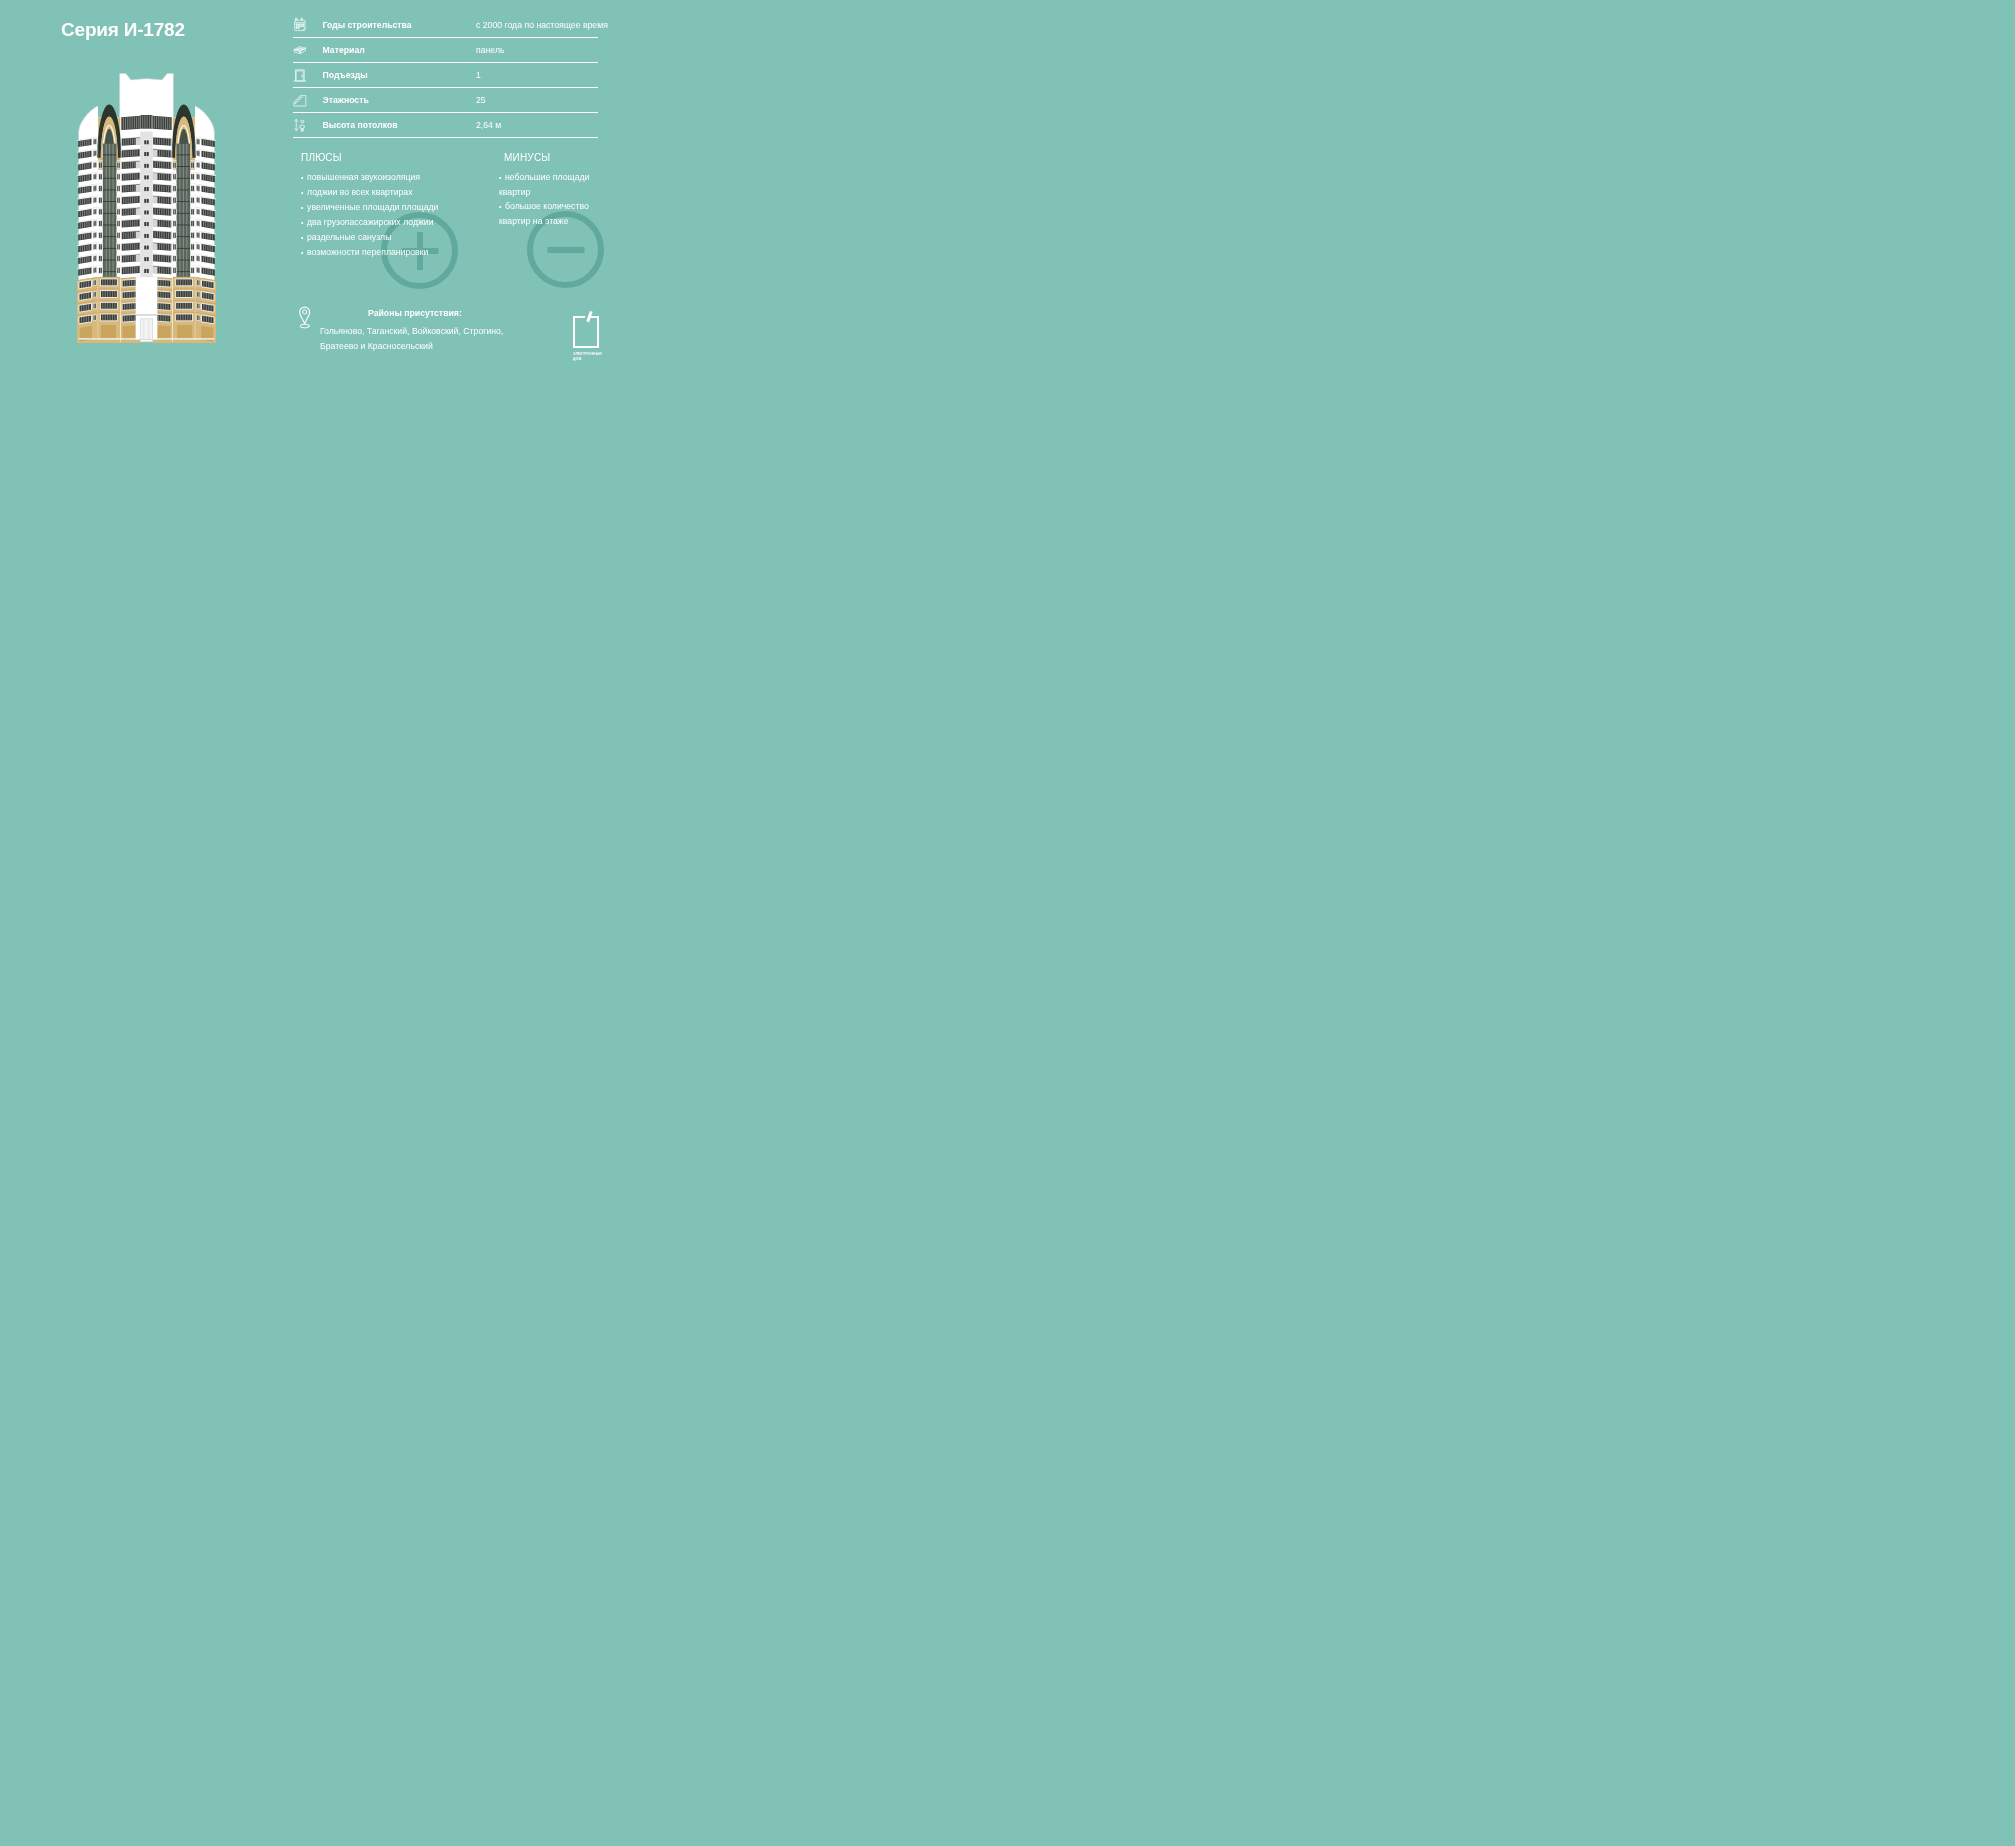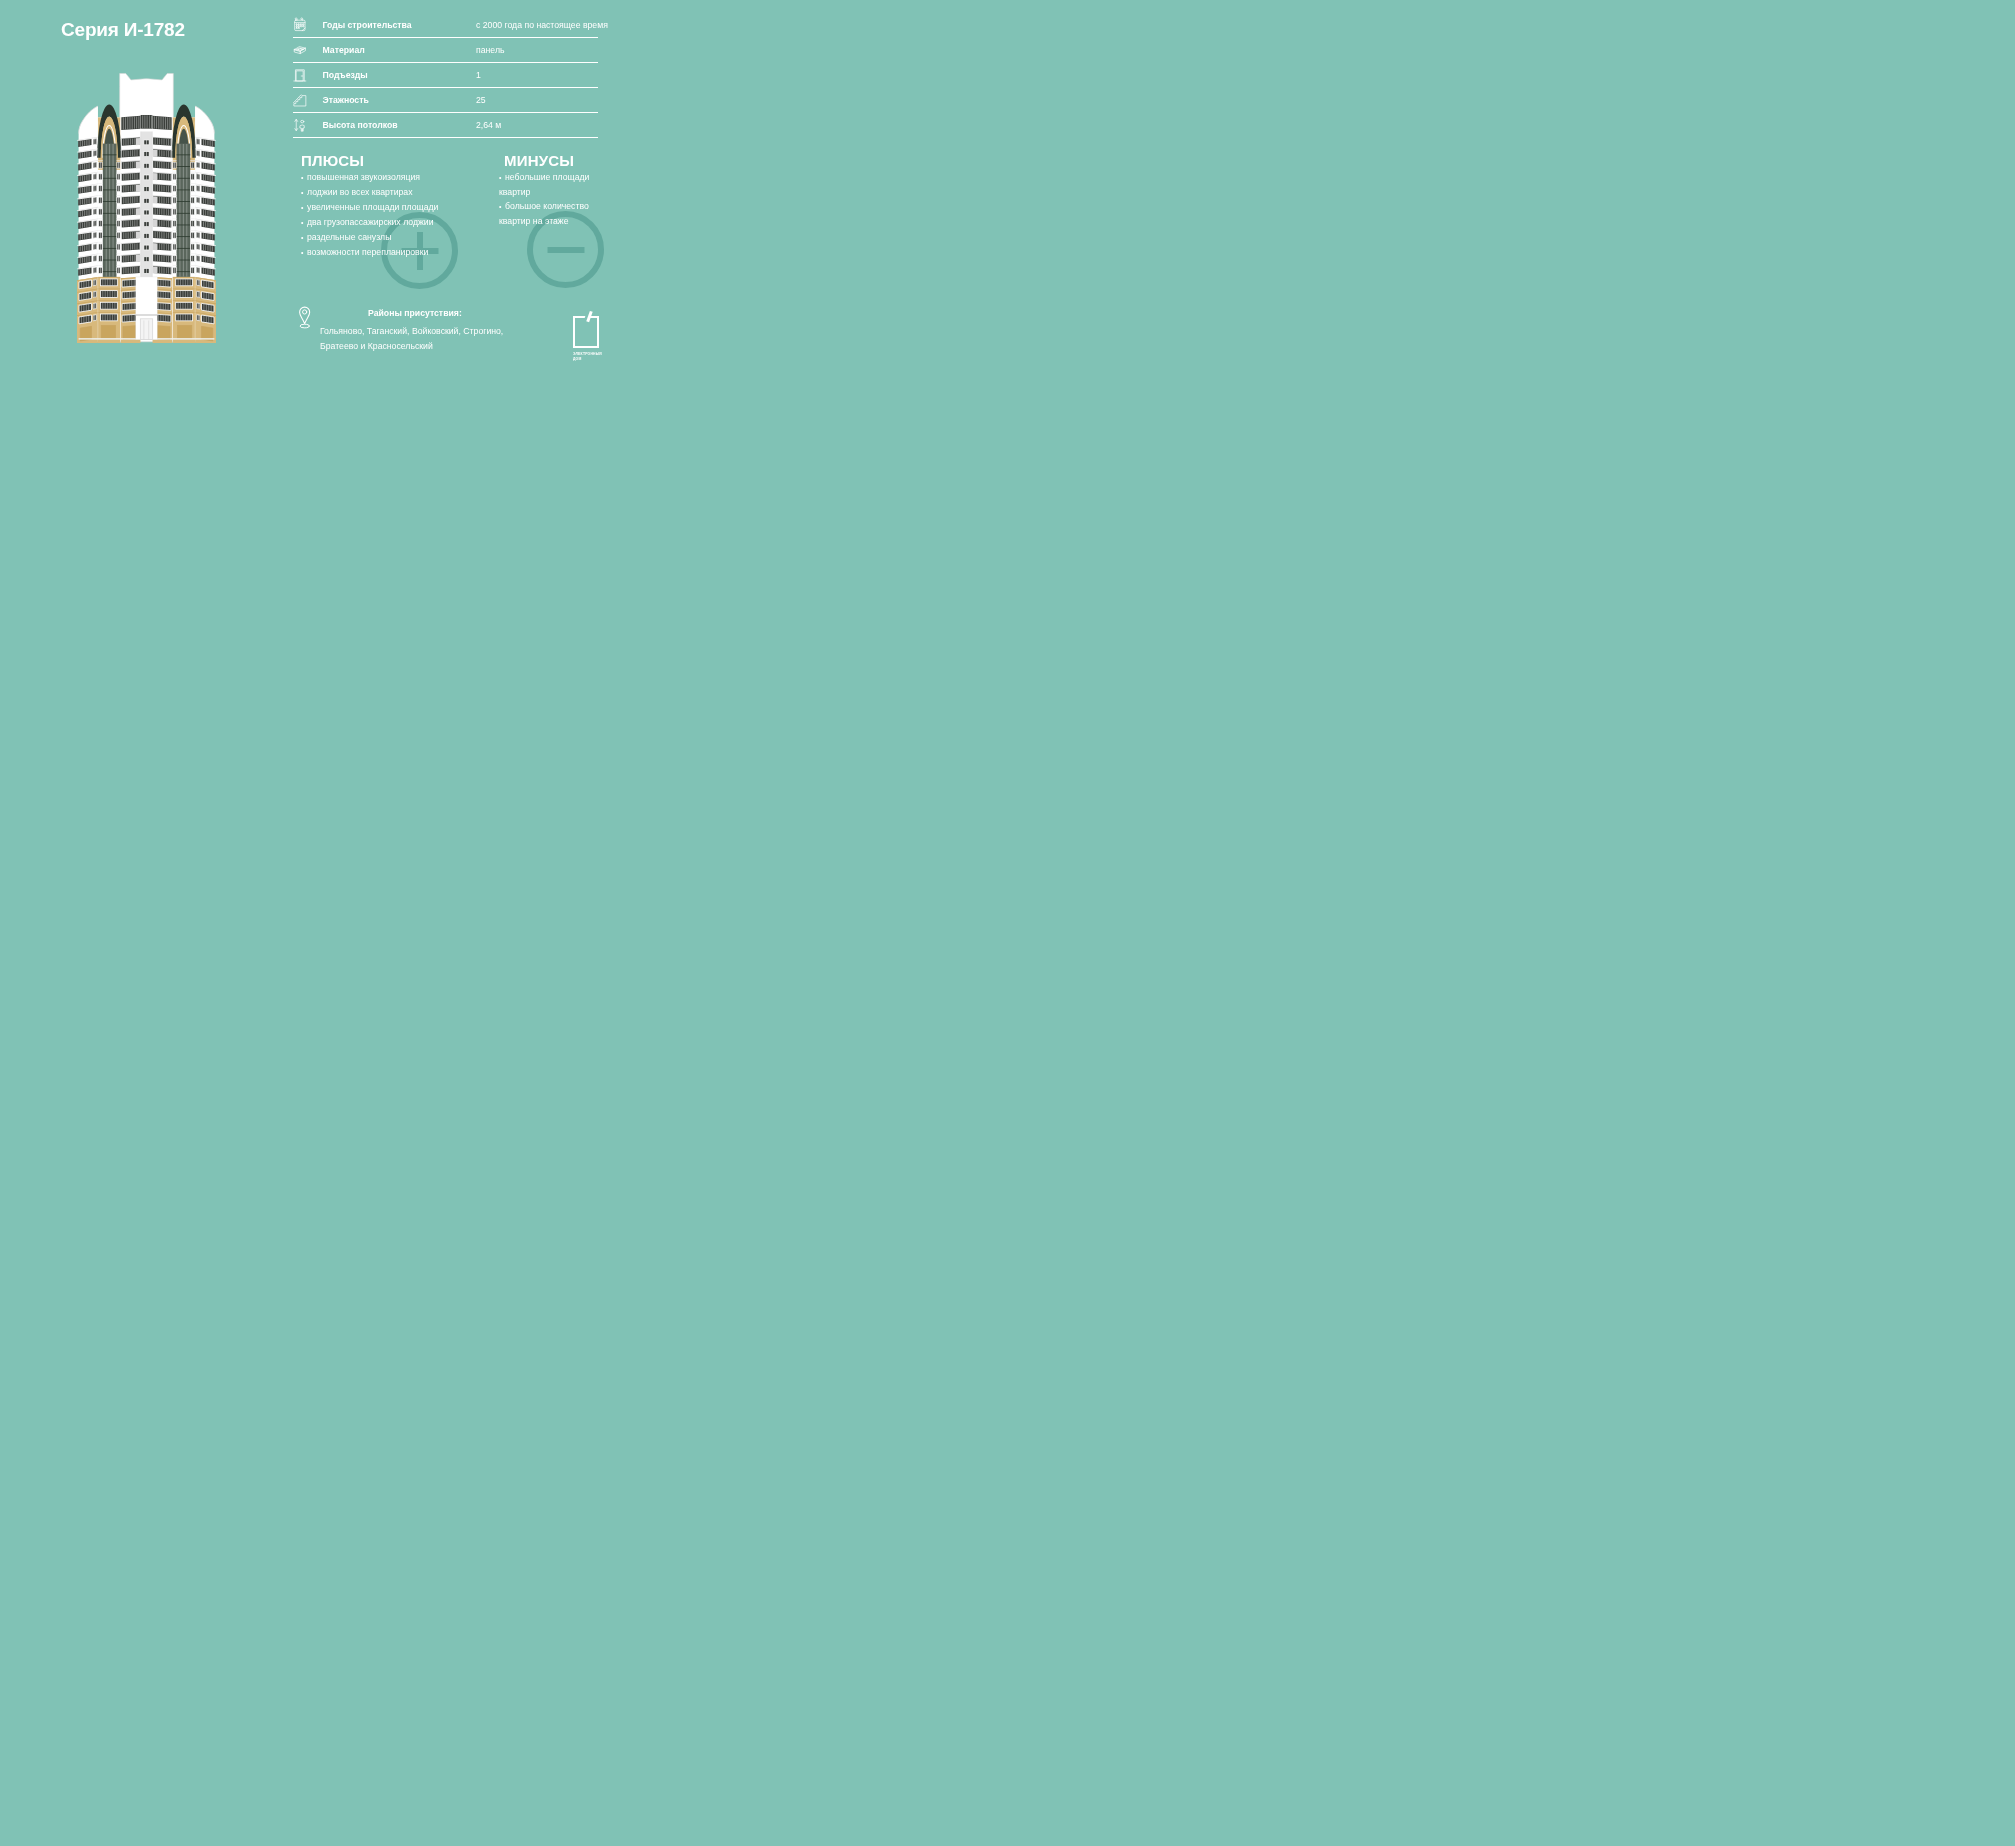--- a/index.html
+++ b/index.html
@@ -13,21 +13,21 @@
 
   
   #specs{left:293px;top:13.3px;width:305px;}
   .spec-row{display:flex;align-items:center;height:24px;border-bottom:1.4px solid #ffffff;position:relative;text-align:center;}
   .spec-icon{width:14.5px;height:17.7px;flex:0 0 14.5px;margin-right:15px;display:flex;align-items:center;justify-content:center;}
   .spec-icon svg{display:block;}
   .spec-label{font-size:8.7px;font-weight:700;white-space:nowrap;}
   .spec-value{position:absolute;left:183px;font-size:8.7px;font-weight:400;white-space:nowrap;}
 
   
-  .col-heading{font-size:15px;font-weight:700;letter-spacing:0.2px;}
+  .col-heading{font-size:10px;font-weight:400;letter-spacing:0.2px;}
   #pros-heading{left:301px;top:152px;}
   #cons-heading{left:504px;top:152px;}
   #pros-list{left:301px;top:170px;}
   #cons-list{left:499px;top:170px;width:104px;}
   .blist{list-style:none;margin:0;padding:0;font-size:8.7px;line-height:14px;}
   .blist li{white-space:nowrap;}
   .bpar{margin:0;font-size:8.7px;line-height:14px;}
   .dot{display:inline-block;font-size:0.8em;margin-right:3.6px;transform:translateY(-0.4px);}
 
   

